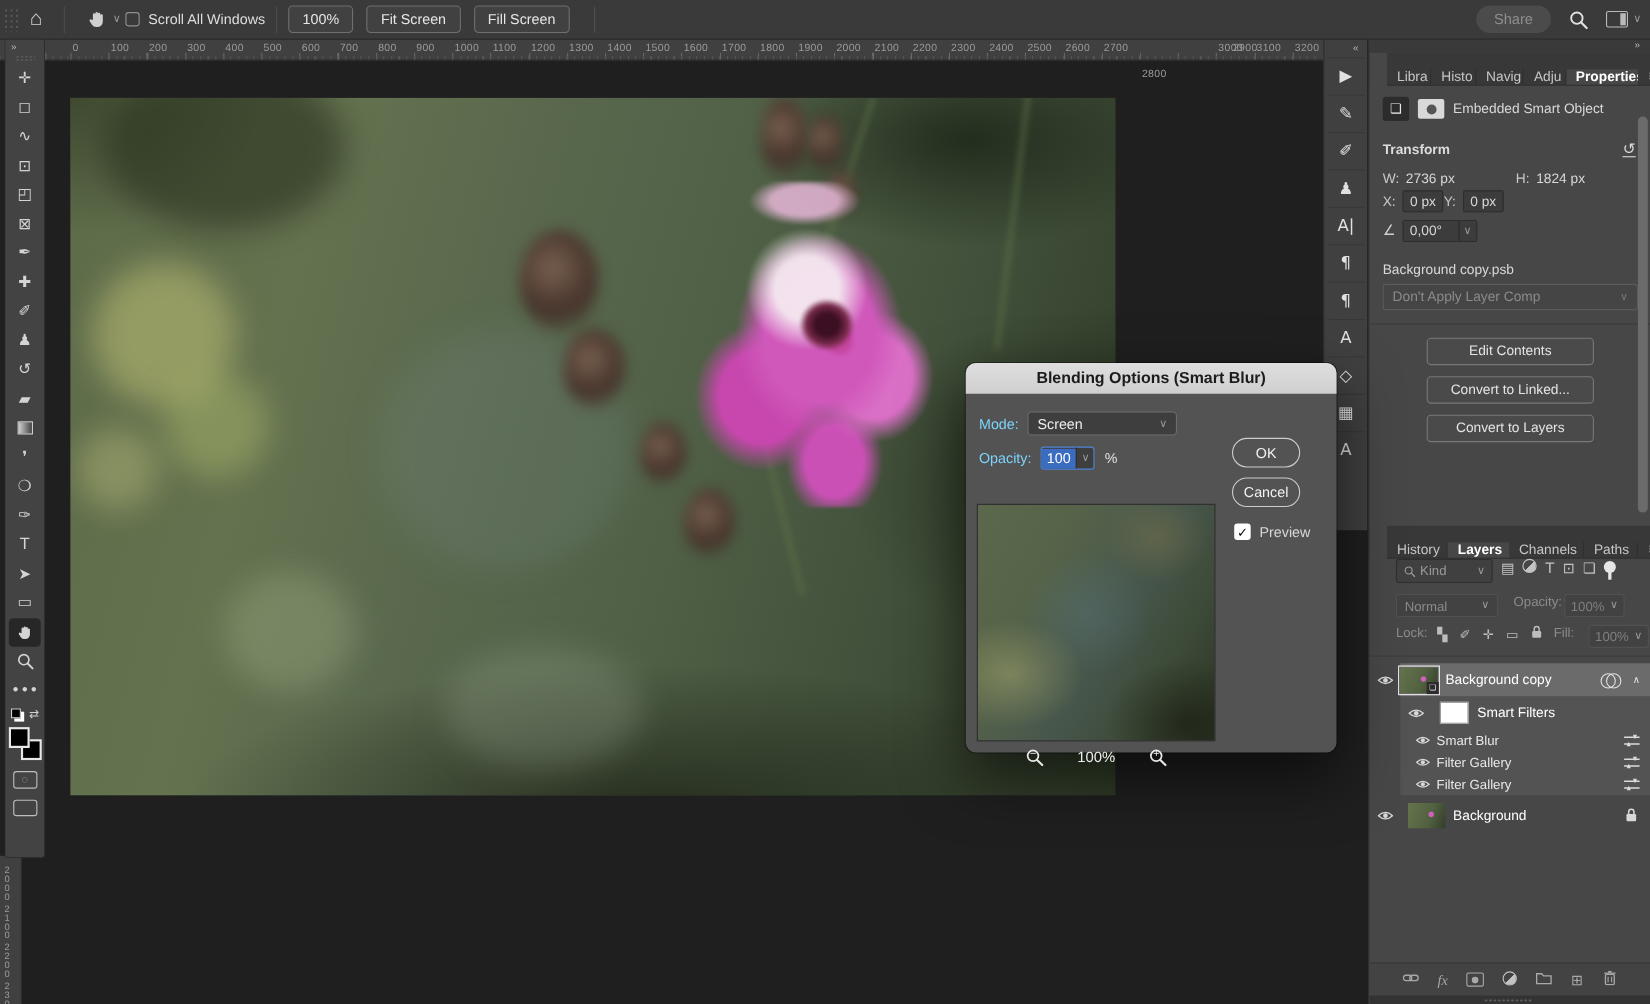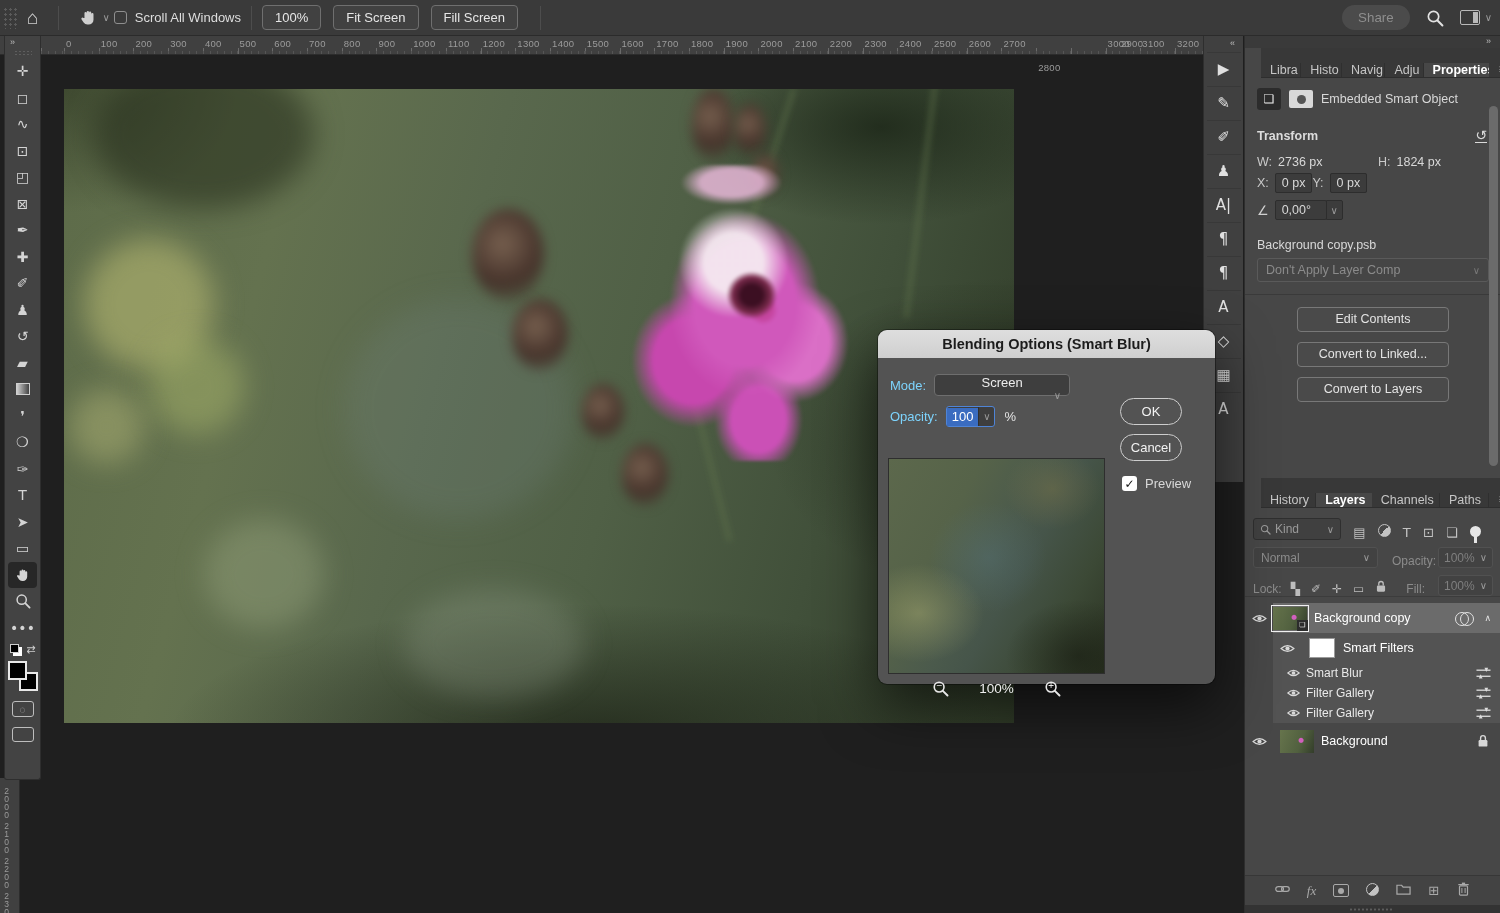--- a/index.html
+++ b/index.html
@@ -123,21 +123,21 @@
   #psb-name{padding:14px 12px 6px 12px;color:#d8d8d8;}
   #layercomp{margin:0 12px;height:24px;background:#454545;border:1px solid #5a5a5a;border-radius:3px;
     color:#8b8b8b;display:flex;align-items:center;padding:0 8px;}
   #layercomp .chev{margin-left:auto;color:#787878;}
   .divider{height:1px;background:#3a3a3a;margin:12px 0;}
   .pbtn{display:block;width:152px;margin:0 auto 10px auto;height:25px;background:#4a4a4a;
     border:1px solid #787878;border-radius:4px;color:#e4e4e4;font-size:12.5px;text-align:center;line-height:23px;}
   #props-scroll{position:absolute;right:3px;top:28px;width:9px;height:360px;background:#6b6b6b;border-radius:5px;}
 
   #layers{position:absolute;left:0;top:472px;width:256px;height:405px;background:#474747;}
-  .lrow{display:flex;align-items:flex-end;padding:0 8px;}
+  .lrow{display:flex;align-items:flex-start;padding:0 24px;}
   #filter-row{height:32px;gap:0;}
   #kind-dd{width:88px;height:22px;background:#404040;border:1px solid #2f2f2f;border-radius:3px;
     display:flex;align-items:center;color:#9a9a9a;padding:0 6px;gap:4px;font-size:12px;}
   #kind-dd .chev{margin-left:auto;}
   #filter-icons{display:flex;flex:1;justify-content:space-evenly;align-items:center;color:#c3c3c3;font-size:13px;}
   #filter-icons .glyph{font-size:13px;}
   .i-half{width:13px;height:13px;border-radius:50%;border:1.3px solid #c3c3c3;
     background:linear-gradient(135deg,transparent 50%,#c3c3c3 50%);}
   .i-toggle{width:11px;height:11px;border-radius:50%;background:#e6e6e6;position:relative;margin-top:-4px;}
   .i-toggle::after{content:"";position:absolute;left:4px;top:10px;width:3px;height:7px;background:#e6e6e6;}
@@ -193,21 +193,21 @@
 
   
   #dialog{position:absolute;left:878px;top:330px;width:337px;height:354px;border-radius:9px;
     background:#535353;box-shadow:0 22px 55px rgba(0,0,0,.6),0 0 0 1px rgba(0,0,0,.35);z-index:40;}
   #dlg-title{height:28px;background:linear-gradient(#dedede,#cfcfcf);border-radius:9px 9px 0 0;
     color:#1c1c1c;font-weight:bold;font-size:14.5px;text-align:center;line-height:28px;}
   #dlg-body{position:relative;height:326px;}
   #mode-row{position:absolute;left:12px;top:16px;display:flex;align-items:center;}
   .dlg-lbl{color:#7dd3fc;margin-right:8px;}
   #mode-dd{width:136px;height:22px;background:#3e3e3e;border:1px solid #6e6e6e;border-radius:4px;
-    display:flex;align-items:center;padding:0 8px;color:#ededed;flex-direction:column;}
+    display:flex;align-items:center;padding:0 8px;color:#ededed;}
   #mode-dd .chev{margin-left:auto;}
   #opacity-row{position:absolute;left:12px;top:48px;display:flex;align-items:center;}
   #op-field{display:flex;align-items:center;border:1.6px solid #4f84d6;border-radius:3px;background:#3e3e3e;}
   #op-val{background:#3a6cc0;color:#fff;padding:1px 5px;min-width:28px;text-align:left;line-height:16px;}
   #op-chev{width:16px;height:19px;display:flex;align-items:center;justify-content:center;border-left:1px solid #2f2f2f;}
   #pct{margin-left:9px;color:#e3e3e3;}
   .pill{position:absolute;left:242px;width:62px;height:27px;border:1.4px solid #cdcdcd;border-radius:14px;
     background:transparent;color:#f2f2f2;font-size:13px;text-align:center;line-height:24px;}
   #ok-btn{top:40px;} #cancel-btn{top:76px;}
   #preview-img{position:absolute;left:10px;top:100px;width:217px;height:216px;border:1px solid #2e2e2e;

